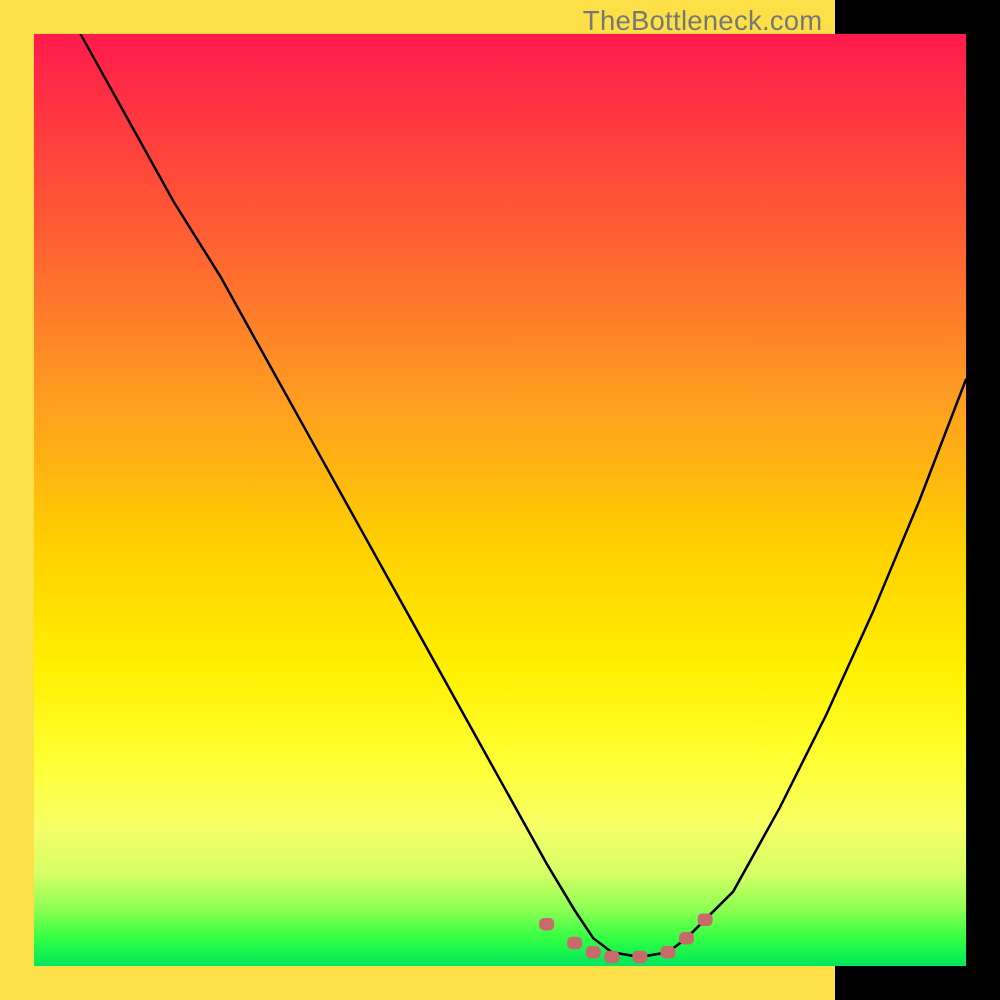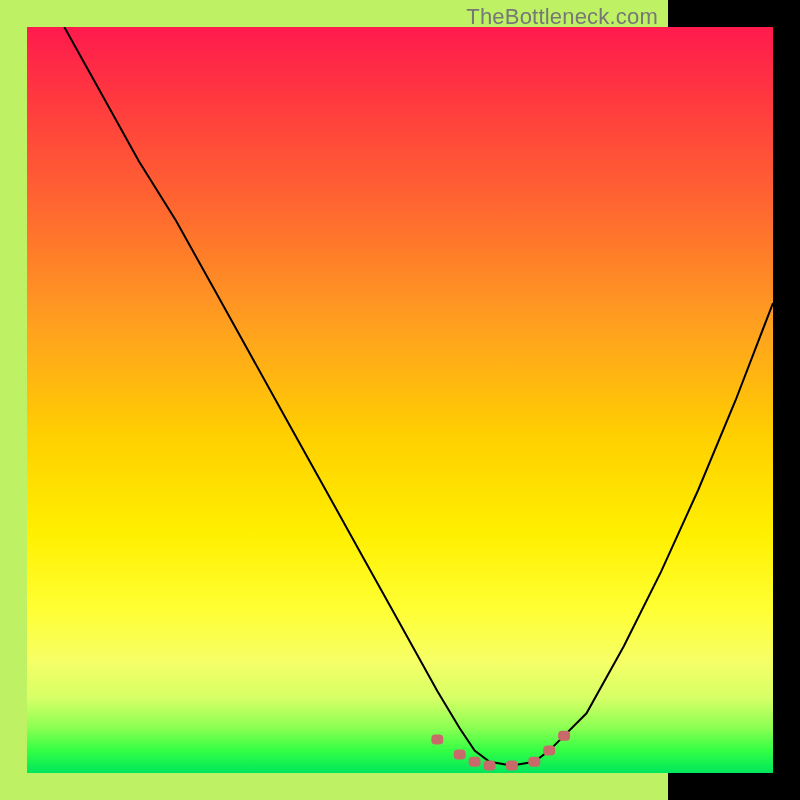--- a/index.html
+++ b/index.html
@@ -10,21 +10,21 @@
     background: #000;
     overflow: hidden;
     font-family: Arial, Helvetica, sans-serif;
   }
   .frame {
     position: absolute;
     top: 0;
     left: 0;
     width: 668px;
     height: 800px;
-    background: #bef264;
+    background: #fde047;
   }
   .plot-area {
     position: absolute;
     left: 27px;
     top: 27px;
     width: 746px;
     height: 746px;
     overflow: hidden;
   }
   .gradient {

